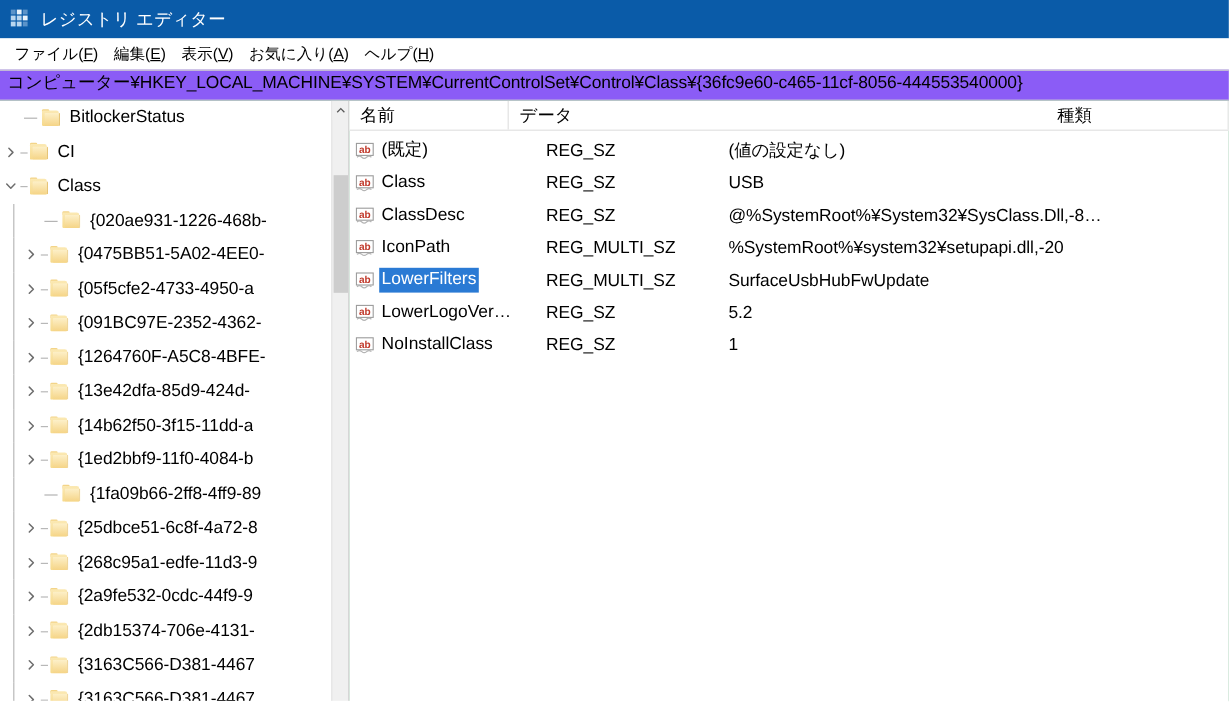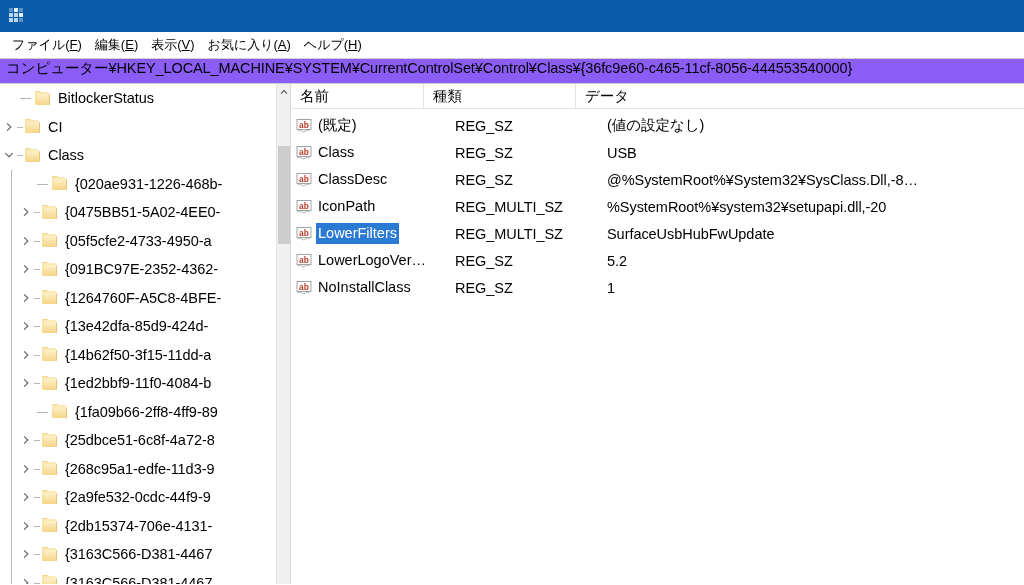--- a/index.html
+++ b/index.html
@@ -349,20 +349,21 @@
       <i class="dim"></i>
         <i class="bright"></i>
         <i class="dim"></i>
       <i></i>
         <i></i>
         <i class="bright"></i>
       <i></i>
         <i></i>
         <i class="dim"></i>
     </div>
+    <div class="title-text">レジストリ エディター</div>
   </div>
 
   <div class="menubar">
     <div class="menu-item"><span>ファイル(</span><u>F</u><span>)</span></div>
     <div class="menu-item"><span>編集(</span><u>E</u><span>)</span></div>
     <div class="menu-item"><span>表示(</span><u>V</u><span>)</span></div>
     <div class="menu-item"><span>お気に入り(</span><u>A</u><span>)</span></div>
     <div class="menu-item"><span>ヘルプ(</span><u>H</u><span>)</span></div>
   </div>
 
@@ -667,22 +668,22 @@
             <path d="M1 4.6 L4 1.5 L7 4.6" fill="none" stroke="#5a5a5a" stroke-width="1.1"></path>
           </svg>
         </div>
         <div class="sb-thumb"></div>
       </div>
     </div>
 
     <div class="listpane">
       <div class="list-header">
         <div class="hcell col-name">名前</div>
+        <div class="hcell col-data">データ</div>
         <div class="hcell col-type">種類</div>
-        <div class="hcell col-data">データ</div>
       </div>
       <div class="list-body" id="list-body">
           <div class="row">
             <div class="cell cell-name">
               <span class="ab-icon"><svg width="17" height="16" viewBox="0 0 17 16">
                   <rect x="1" y="1.5" width="14" height="10" fill="#ffffff" stroke="#9a9a9a" stroke-width="0.9"></rect>
                   <text x="8" y="9.6" text-anchor="middle" font-family="&quot;Liberation Sans&quot;, sans-serif" font-size="8.4" font-weight="bold" fill="#c0392b">ab</text>
                   <path d="M1.5 13 q2 -1.8 4 0 q2 1.8 4 0 q2 -1.8 4 0" fill="none" stroke="#b4b4b4" stroke-width="1"></path>
                 </svg></span>
               <span class="namebox">(既定)</span>

